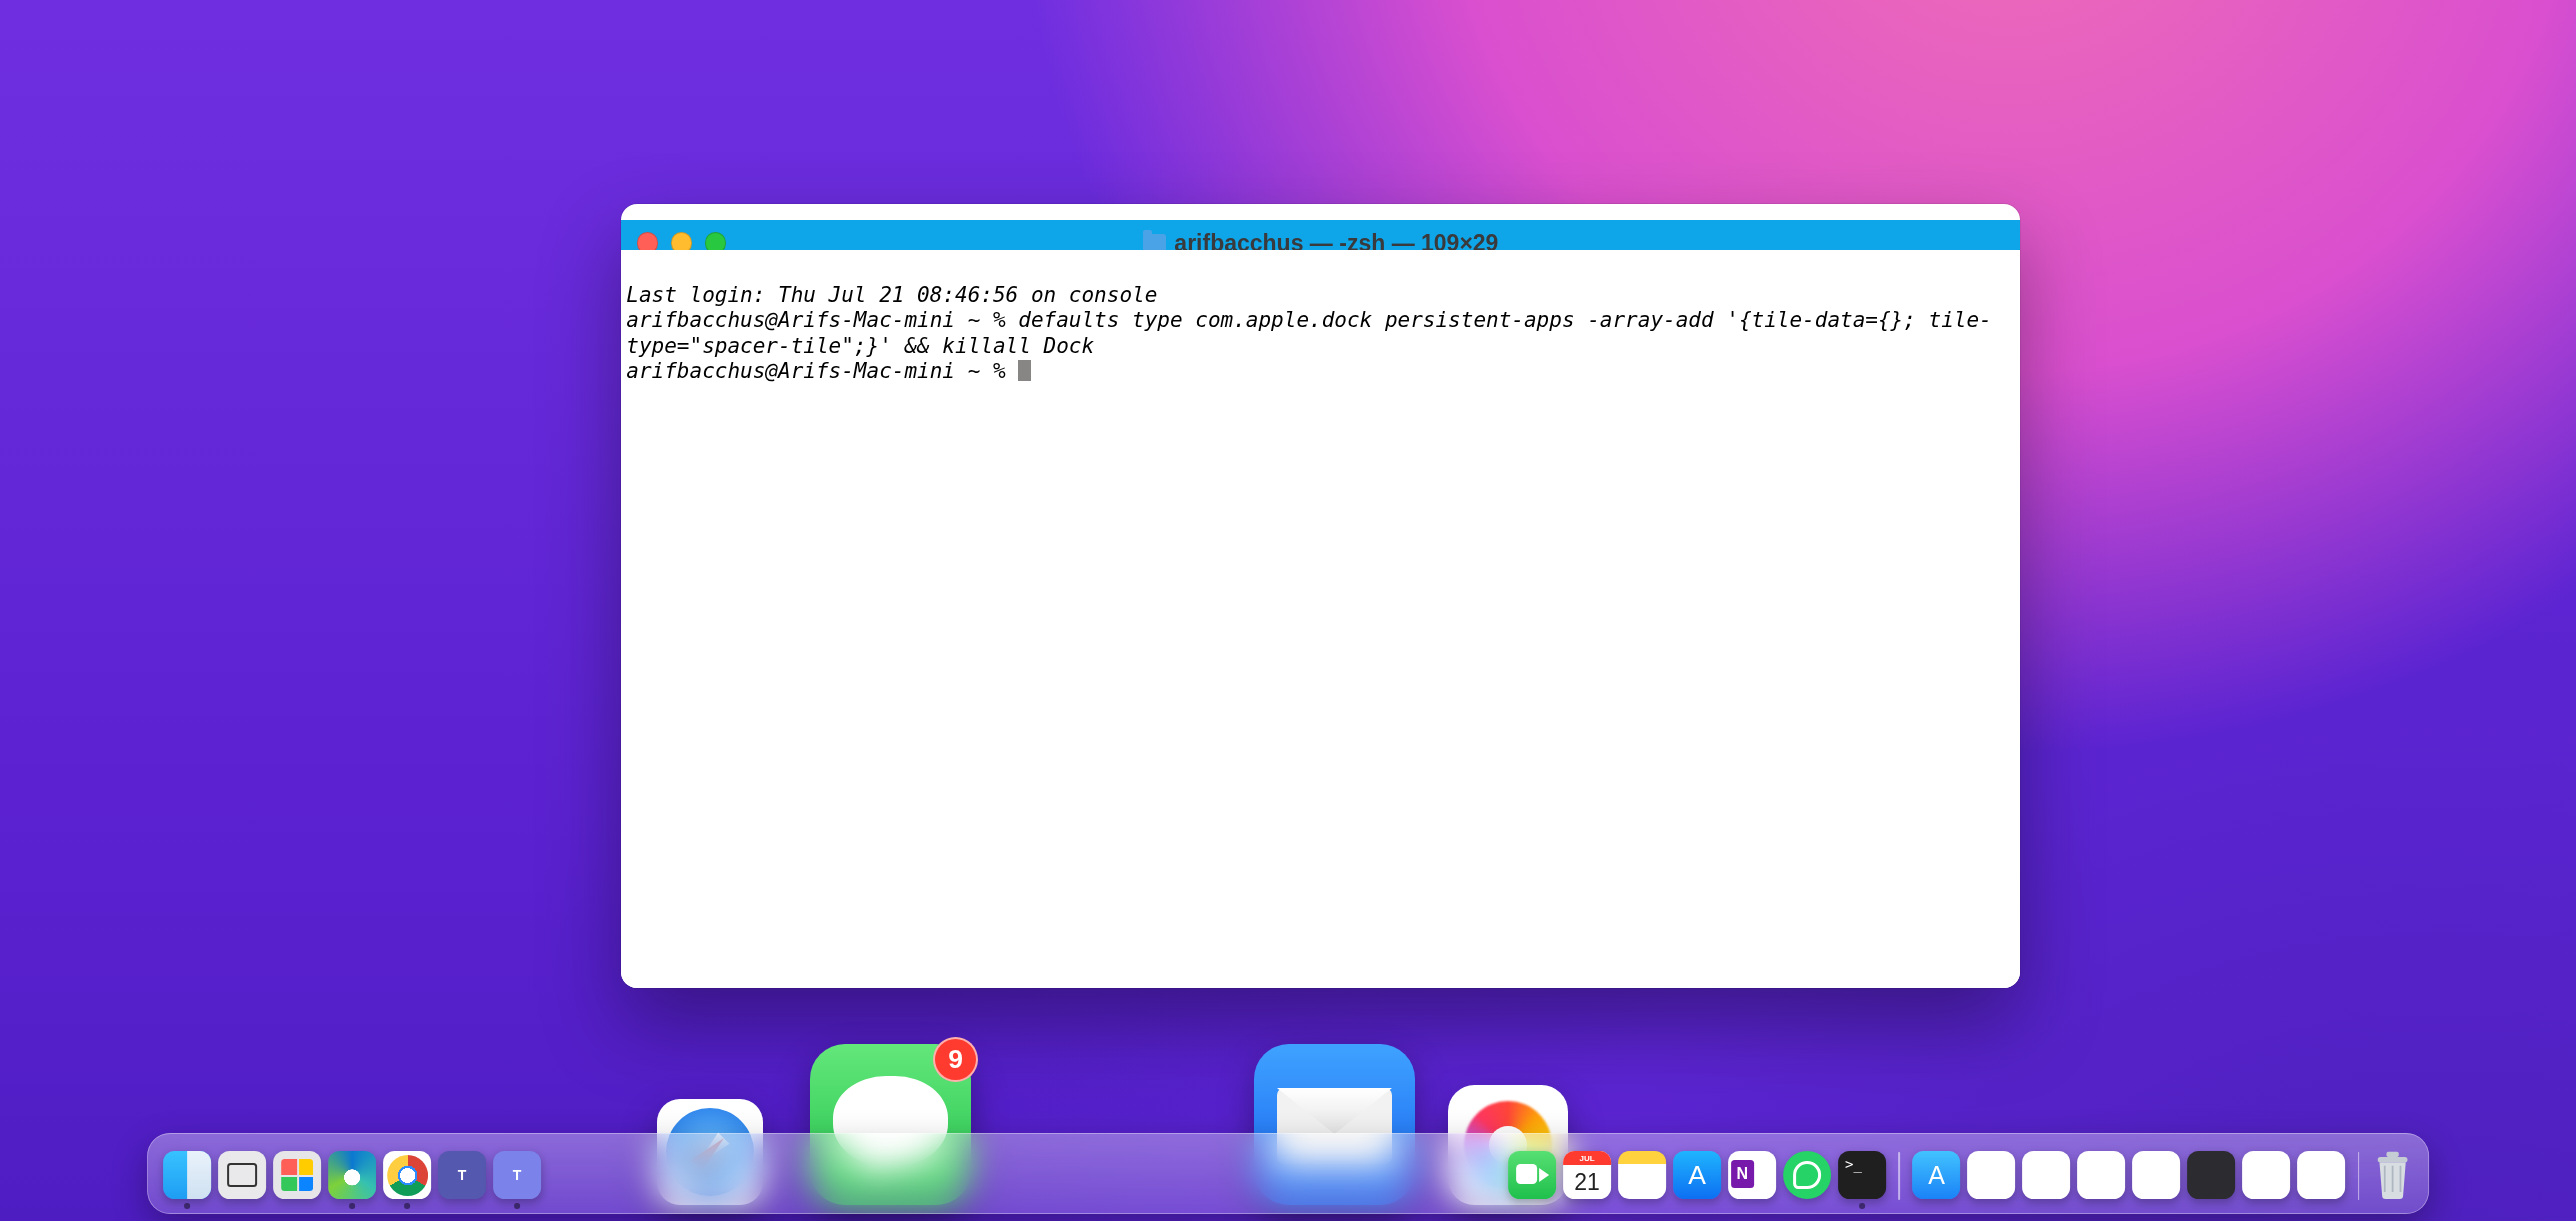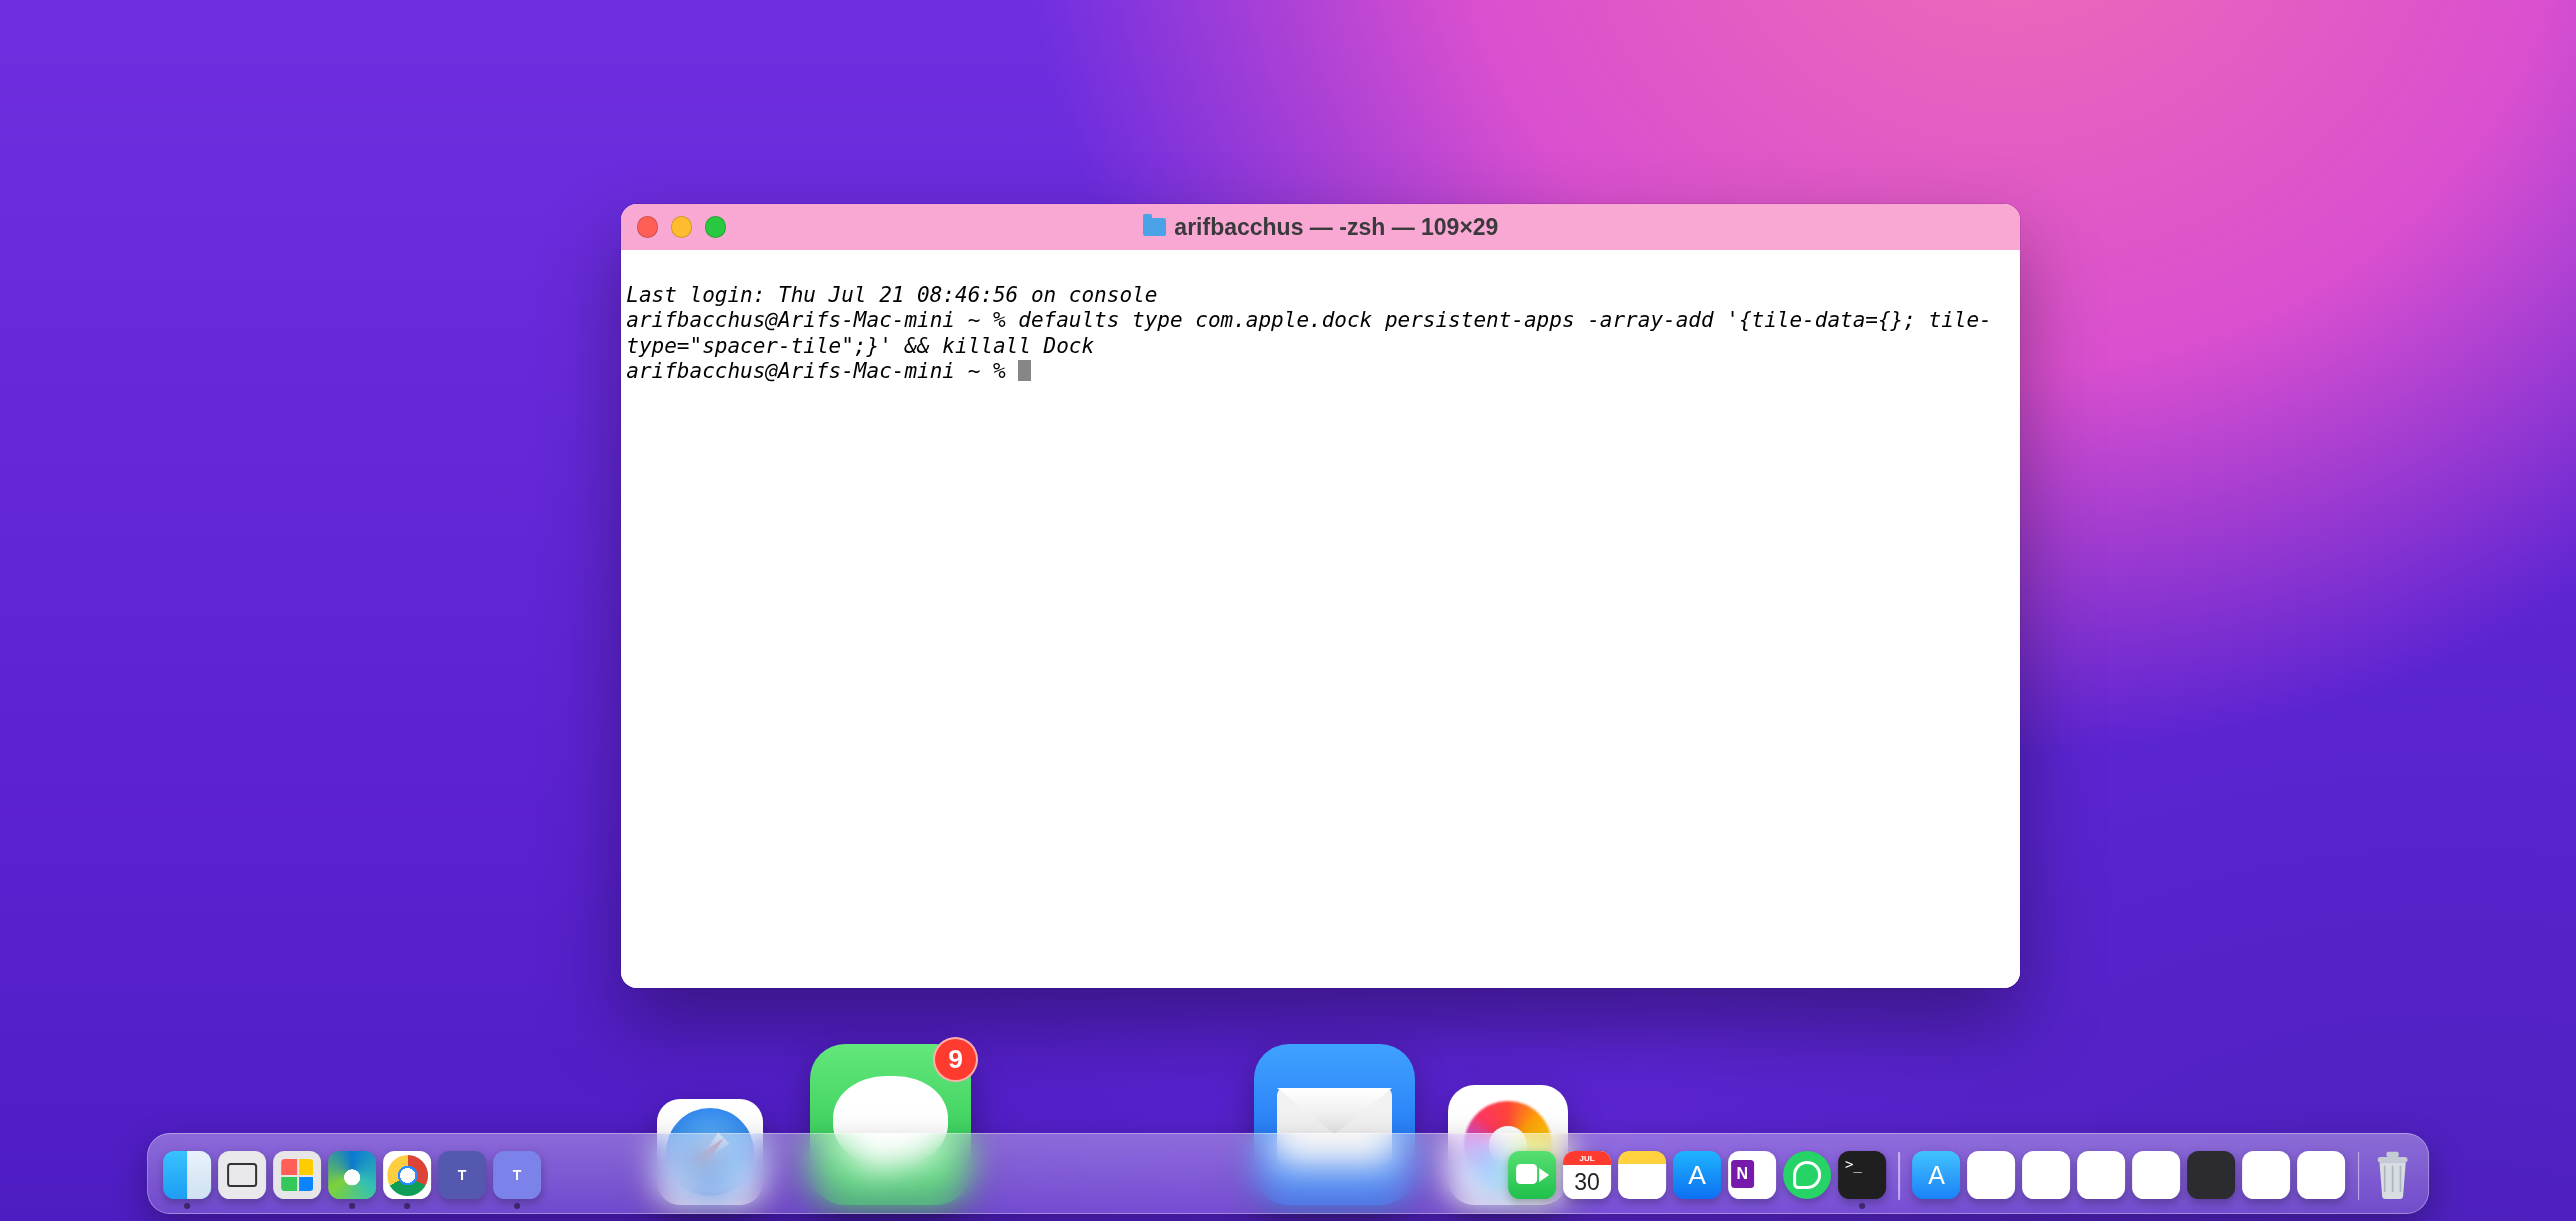--- a/index.html
+++ b/index.html
@@ -14,25 +14,26 @@
     position:absolute;
     left:621px; top:204px;
     width:1399px; height:784px;
     background:#ffffff;
     border-radius:16px;
     box-shadow:0 35px 79px rgba(0,0,0,.35), 0 0 0 0.9px rgba(0,0,0,.08);
     overflow:hidden;
   }
   .titlebar{
     height:46px;
-    background:#f9a8d4;
+    background:#0ea5e9;
     border-bottom:0.9px solid #d8d8db;
     display:flex;align-items:center;gap:12.4px;
     padding:0 16px;
     position:relative;
+    margin-top:16px;
   }
   .traffic{display:flex;gap:12.4px;}
   .dot{width:19.4px;height:19.4px;border-radius:50%;border:0.9px solid rgba(0,0,0,.18);}
   .dot.close{background:#ff5f57;}
   .dot.min{background:#febc2e;}
   .dot.max{background:#28c840;}
   .title-center{
     position:absolute;left:0;right:0;text-align:center;
     font-size:23px;font-weight:600;color:#3a3a3c;
     display:flex;align-items:center;justify-content:center;gap:8.8px;
@@ -231,21 +232,21 @@
 
   <div style="width:953px;height:8.8px"></div>
 
   <div class="dock-item" title="FaceTime">
     <div class="icon ic-facetime"></div>
     <div class="running-dot hidden"></div>
   </div>
   <div class="dock-item" title="Calendar">
     <div class="icon ic-calendar">
       <div class="cal-top">JUL</div>
-      <div class="cal-num">30</div>
+      <div class="cal-num">21</div>
     </div>
     <div class="running-dot hidden"></div>
   </div>
   <div class="dock-item" title="Notes">
     <div class="icon ic-notes"></div>
     <div class="running-dot hidden"></div>
   </div>
   <div class="dock-item" title="App Store">
     <div class="icon ic-appstore"></div>
     <div class="running-dot hidden"></div>

